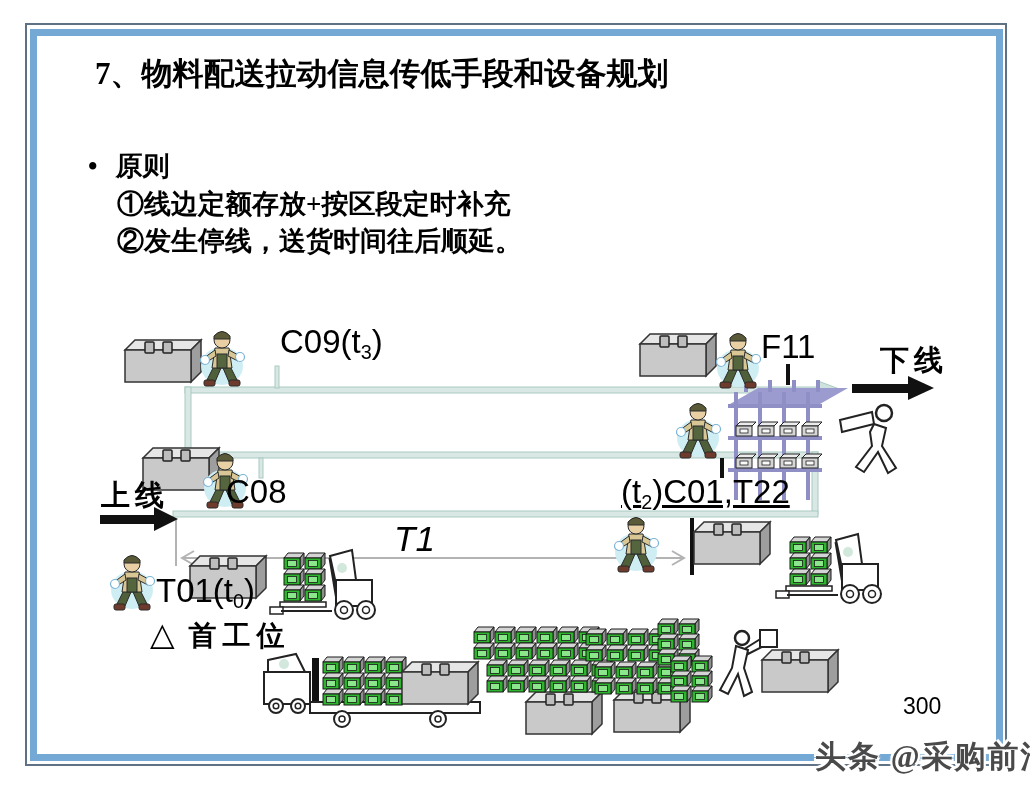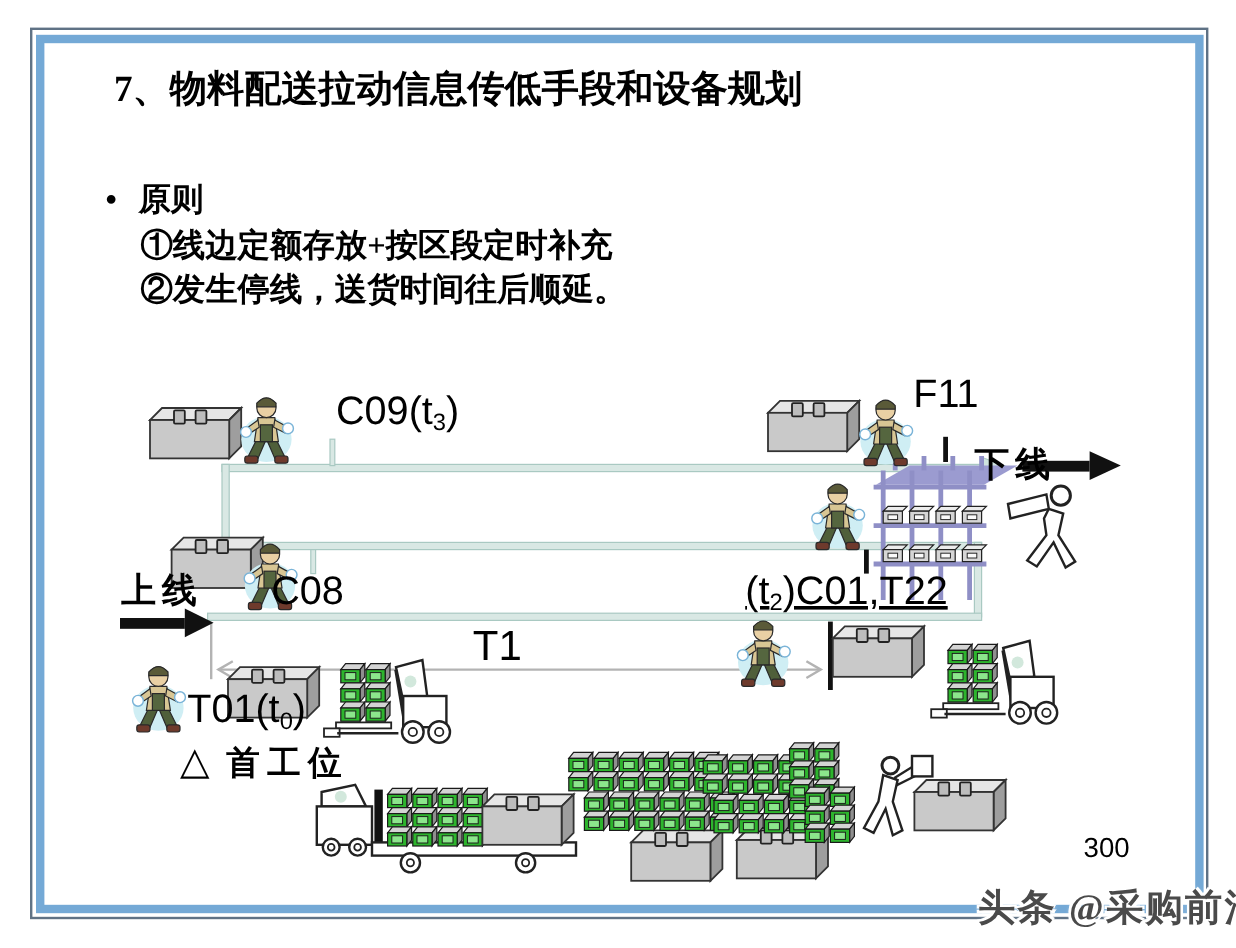--- a/index.html
+++ b/index.html
@@ -16,26 +16,26 @@
   .line1{left:80px;top:110px;font-size:27px;}
   .bullet-line{left:88px;top:148px;font-size:27px;}
   .bullet-line .btxt{margin-left:18px;}
   .item1{left:117px;top:186px;font-size:27px;}
   .item2{left:117px;top:223px;font-size:27px;}
   
   .lab{position:absolute;font-size:33px;white-space:nowrap;line-height:1.05;}
   .lab sub,.lab .sb{font-size:0.6em;vertical-align:-0.28em;}
   .cjk{font-family:"Liberation Serif","DejaVu Serif",serif;font-weight:bold;font-size:29px;letter-spacing:5px;}
   .l-c09{left:232px;top:325px;margin-left:48px;}
-  .l-f11{left:761px;top:311px;}
-  .l-offline{left:812px;top:345px;margin-top:28px;}
-  .l-online{left:101px;top:480px;font-family:Liberation Mono, monospace;}
+  .l-f11{left:761px;top:330px;}
+  .l-offline{left:880px;top:345px;}
+  .l-online{left:101px;top:480px;}
   .l-c08{left:226px;top:475px;}
   .l-c01{left:621px;top:475px;text-decoration:underline;}
-  .l-t1{left:394px;top:521px;font-size:35px;}
+  .l-t1{left:394px;top:521px;font-size:35px;font-style:italic;}
   .l-t01{left:156px;top:574px;}
   .l-t12{left:628px;top:576px;}
   .l-first{left:150px;top:615px;font-family:Liberation Sans, sans-serif;font-size:28px;white-space:nowrap;}
   .l-first .tri{font-weight:normal;font-size:32px;}
   .l-first .txt{font-weight:bold;margin-left:14px;letter-spacing:6px;}
   .l-page{left:903px;top:694px;font-size:23px;}
   .l-water{left:815px;top:741px;font-size:31px;font-weight:bold;color:#4a4a4a;z-index:9;
            font-family:"Liberation Serif","DejaVu Serif",serif;letter-spacing:2px;
            text-shadow:-2px -2px 0 #fff,2px -2px 0 #fff,-2px 2px 0 #fff,2px 2px 0 #fff,0 0 4px #fff;}
   svg.diagram{position:absolute;left:0;top:0;z-index:1;}

